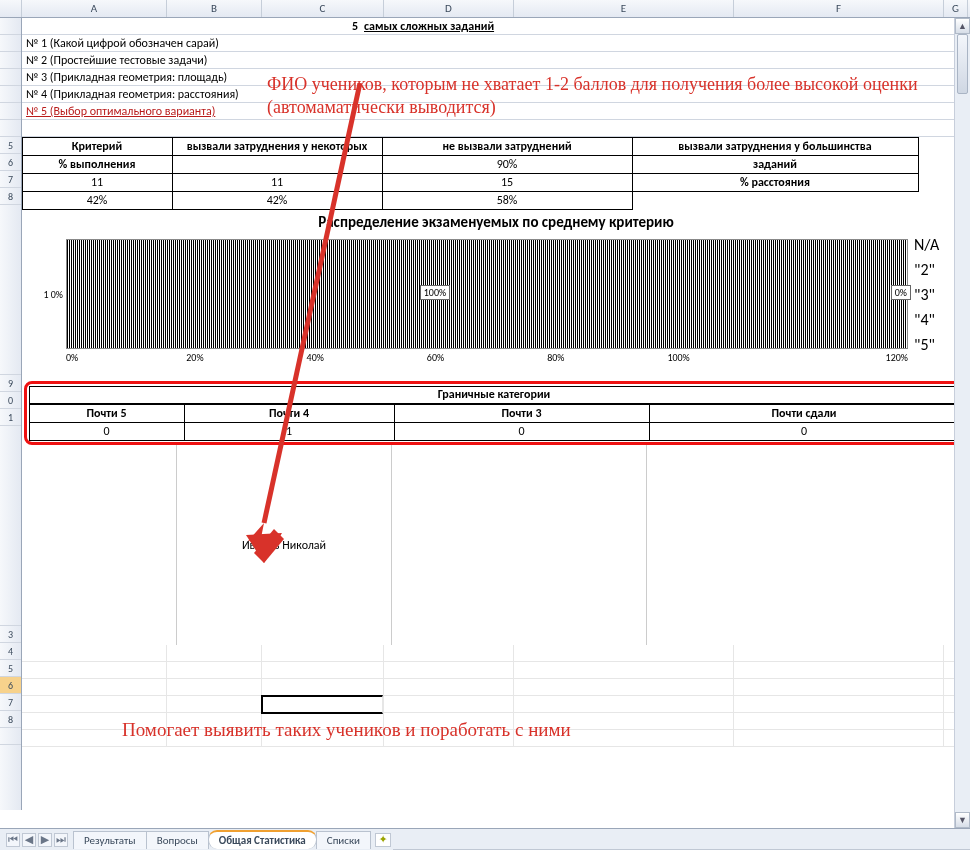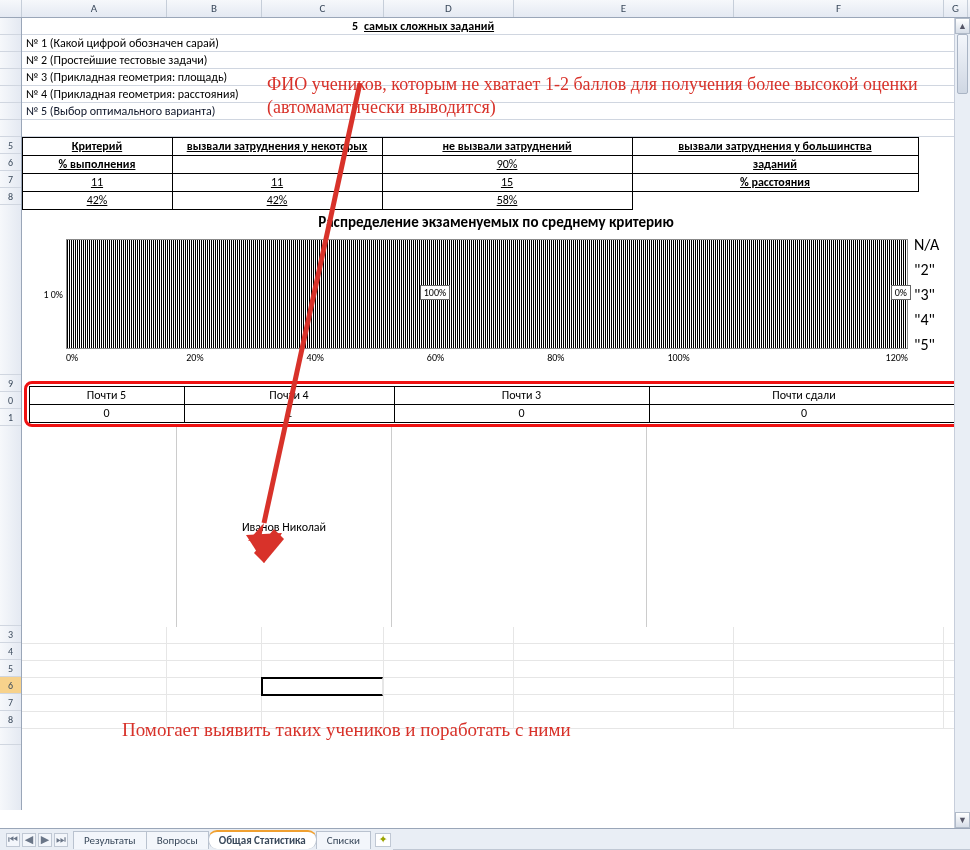--- a/index.html
+++ b/index.html
@@ -21,46 +21,46 @@
 
 .grid { flex:1; position:relative; }
 
 
 .title-row { height:17px; display:flex; align-items:center; border-bottom:1px solid #d0d6e0; }
 .title-row .lab { width:342px; text-align:right; font-weight:bold; padding-right:6px;}
 .title-row .txt { font-weight:bold;text-decoration:underline; }
 
 
 .line { height:17px; display:flex; align-items:center; border-bottom:1px solid #d0d6e0; padding-left:4px;}
-.line.u { color:#0f172a;}
+.line.u { text-decoration:underline; color:#b91c1c;}
 
 .spacer { height:17px; border-bottom:1px solid #d0d6e0;}
 
 
 .crit-tab { display:grid; grid-template-columns:150px 210px 250px 286px; font-size:12px;}
-.crit-tab div { border:1px solid #000; text-align:center; padding:1px 2px; height:19px; display:flex; align-items:center; justify-content:center; margin:-0.5px;text-decoration:underline;}
+.crit-tab div { border:1px solid #000; text-align:center; padding:1px 2px; height:19px; display:flex; align-items:center; justify-content:center; margin:-0.5px;}
 .crit-tab .hdr { font-weight:bold; background:#fff;}
 
 
 .chart { height:170px; padding:0 10px; position:relative;}
 .chart-title { text-align:center; font-weight:bold; font-size:15px; padding:4px 0 8px;}
 .chart-body { display:flex; height:110px; }
 .chart-ylab { width:34px; font-size:10px; display:flex; align-items:center; justify-content:flex-end; padding-right:3px;}
 .chart-bar { flex:1; position:relative; border:1px solid #888; background:repeating-linear-gradient(90deg,#000 0 1px,#fff 1px 2px); padding:0;}
 .chart-bar .lbl { position:absolute; background:#fff; border:1px solid #666; font-size:10px; padding:0 3px; }
 .chart-legend { width:52px; font-size:16px; padding-left:6px; display:flex; flex-direction:column; justify-content:center; gap:6px;}
 .chart-xaxis { display:flex; font-size:10px; margin-left:34px; margin-right:52px; padding-top:2px;}
 .chart-xaxis div { flex:1; text-align:left;}
 
 
 .bound-wrap { border:3px solid #e11; border-radius:8px; padding:2px 2px; margin:2px 6px 0 2px;}
 .bound-title{ text-align:center; font-weight:bold; height:18px; border:1px solid #000;}
 .bound-tab { display:grid; grid-template-columns:155px 210px 255px 1fr;}
 .bound-tab div{ border:1px solid #000; text-align:center; height:19px; display:flex; align-items:center; justify-content:center; margin:-0.5px;}
-.bound-tab .hdr{font-weight:normal;}
+.bound-tab .hdr{font-weight:bold;}
 
 
 .list-grid { display:grid; grid-template-columns:155px 215px 255px 1fr; height:200px;}
 .list-grid div { border-right:1px solid #ccc; text-align:center; display:flex; align-items:center; justify-content:center;}
 
 
 .plain-row { height:17px; border-bottom:1px solid #e6e6e6; display:flex;}
 .plain-row div{border-right:1px solid #e6e6e6;}
 .plain-row .cA{width:145px;} .plain-row .cB{width:95px;} .plain-row .cC{width:122px;} .plain-row .cD{width:130px;} .plain-row .cE{width:220px;} .plain-row .cF{width:210px;}
 
@@ -185,20 +185,21 @@
         <div>20%</div>
         <div>40%</div>
         <div>60%</div>
         <div>80%</div>
         <div>100%</div>
         <div style="text-align:right;">120%</div>
       </div>
     </div>
 
     <div class="bound-wrap">
+      <div class="bound-title">Граничные категории</div>
       <div class="bound-tab">
         <div class="hdr">Почти 5</div>
         <div class="hdr">Почти 4</div>
         <div class="hdr">Почти 3</div>
         <div class="hdr">Почти сдали</div>
         <div>0</div>
         <div>1</div>
         <div>0</div>
         <div>0</div>
       </div>

